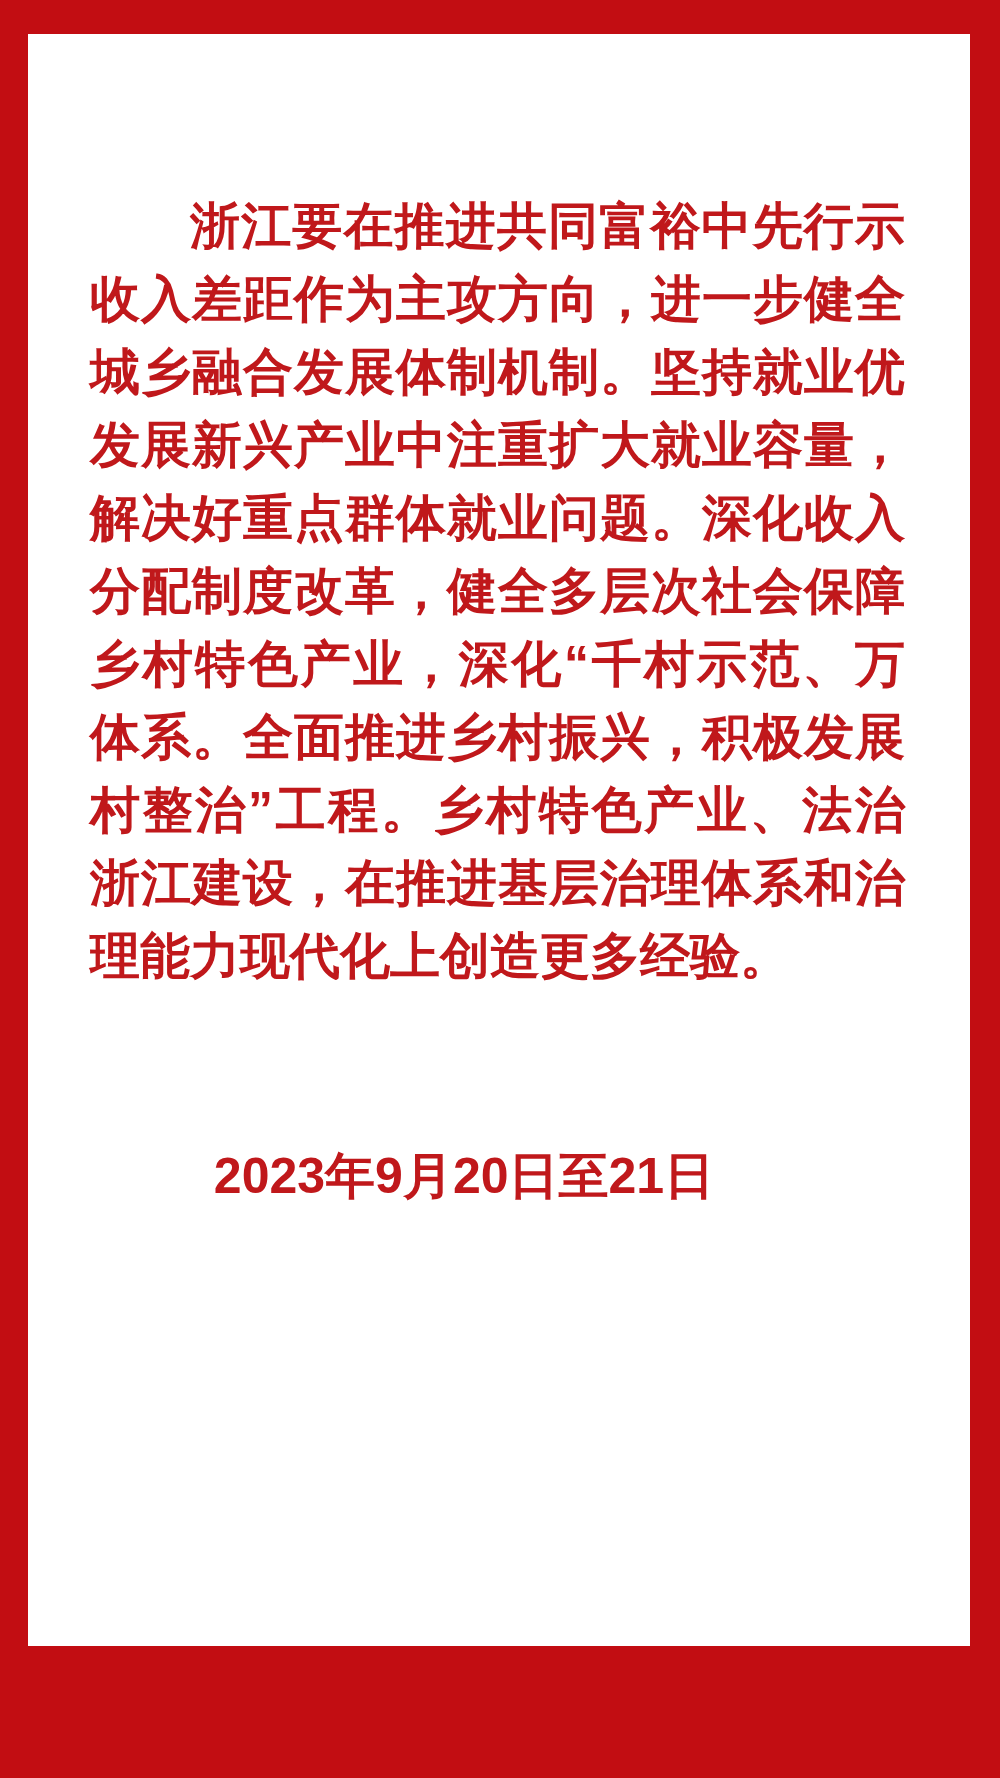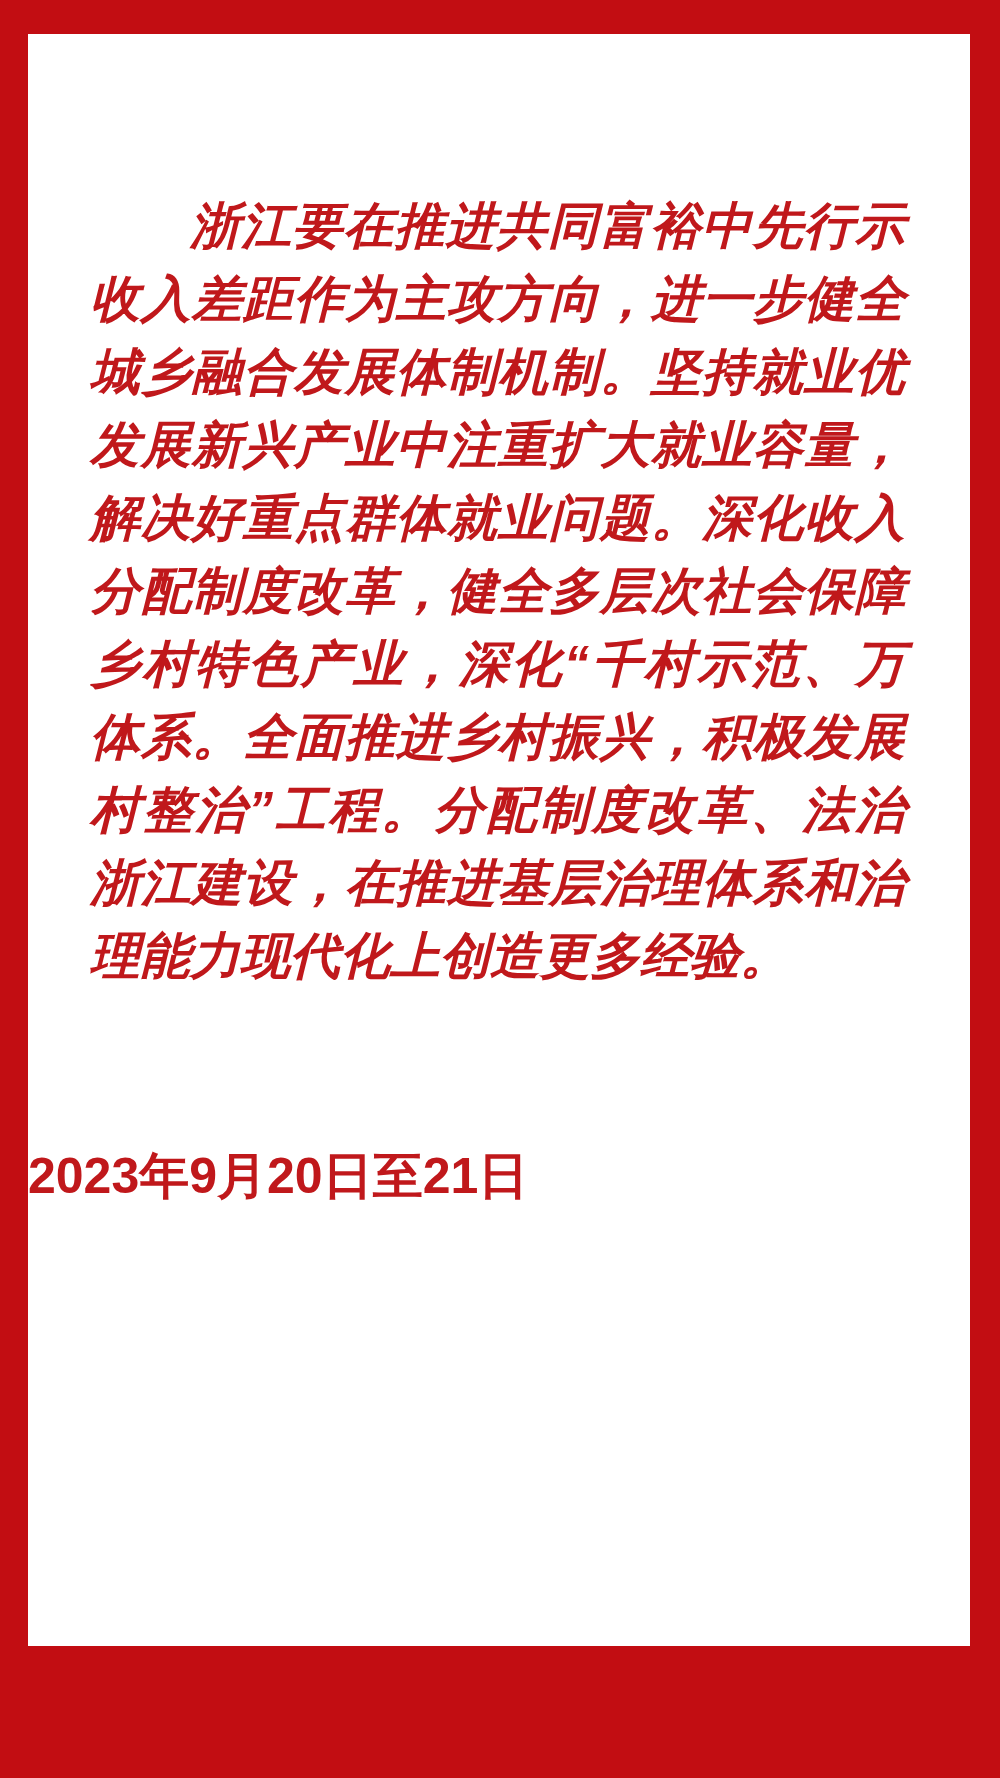--- a/index.html
+++ b/index.html
@@ -28,35 +28,34 @@
     width: 815px;
     box-sizing: content-box;
   }
   .line {
     font-size: 50px;
     line-height: 73px;
     font-weight: bold;
     color: #c0181b;
     white-space: nowrap;
     letter-spacing: 0;
-    font-style: italic;
   }
   
   .line.j {
     text-align: justify;
     text-align-last: justify;
     text-justify: inter-character;
   }
   .line.ind {
     text-indent: 100px;
   }
   .attribution {
     margin-top: 141px;
     padding-right: 70px;
-    text-align: left;
+    text-align: center;
   }
   .attribution div {
     font-size: 50px;
     line-height: 84px;
     font-weight: bold;
     color: #c0181b;
     white-space: nowrap;
   }
 </style>
 </head>
@@ -65,20 +64,20 @@
 <div class="card">
   <div class="quote">
     <div class="line ind j">浙江要在推进共同富裕中先行示</div>
     <div class="line j">收入差距作为主攻方向，进一步健全</div>
     <div class="line j">城乡融合发展体制机制。坚持就业优</div>
     <div class="line j">发展新兴产业中注重扩大就业容量，</div>
     <div class="line j">解决好重点群体就业问题。深化收入</div>
     <div class="line j">分配制度改革，健全多层次社会保障</div>
     <div class="line j">乡村特色产业，深化“千村示范、万</div>
     <div class="line j">体系。全面推进乡村振兴，积极发展</div>
-    <div class="line j">村整治”工程。分配制度改革、法治</div>
+    <div class="line j">村整治”工程。乡村特色产业、法治</div>
     <div class="line j">浙江建设，在推进基层治理体系和治</div>
     <div class="line">理能力现代化上创造更多经验。</div>
   </div>
   <div class="attribution">
     <div>2023年9月20日至21日</div>
   </div>
 </div>
 
 </body></html>

